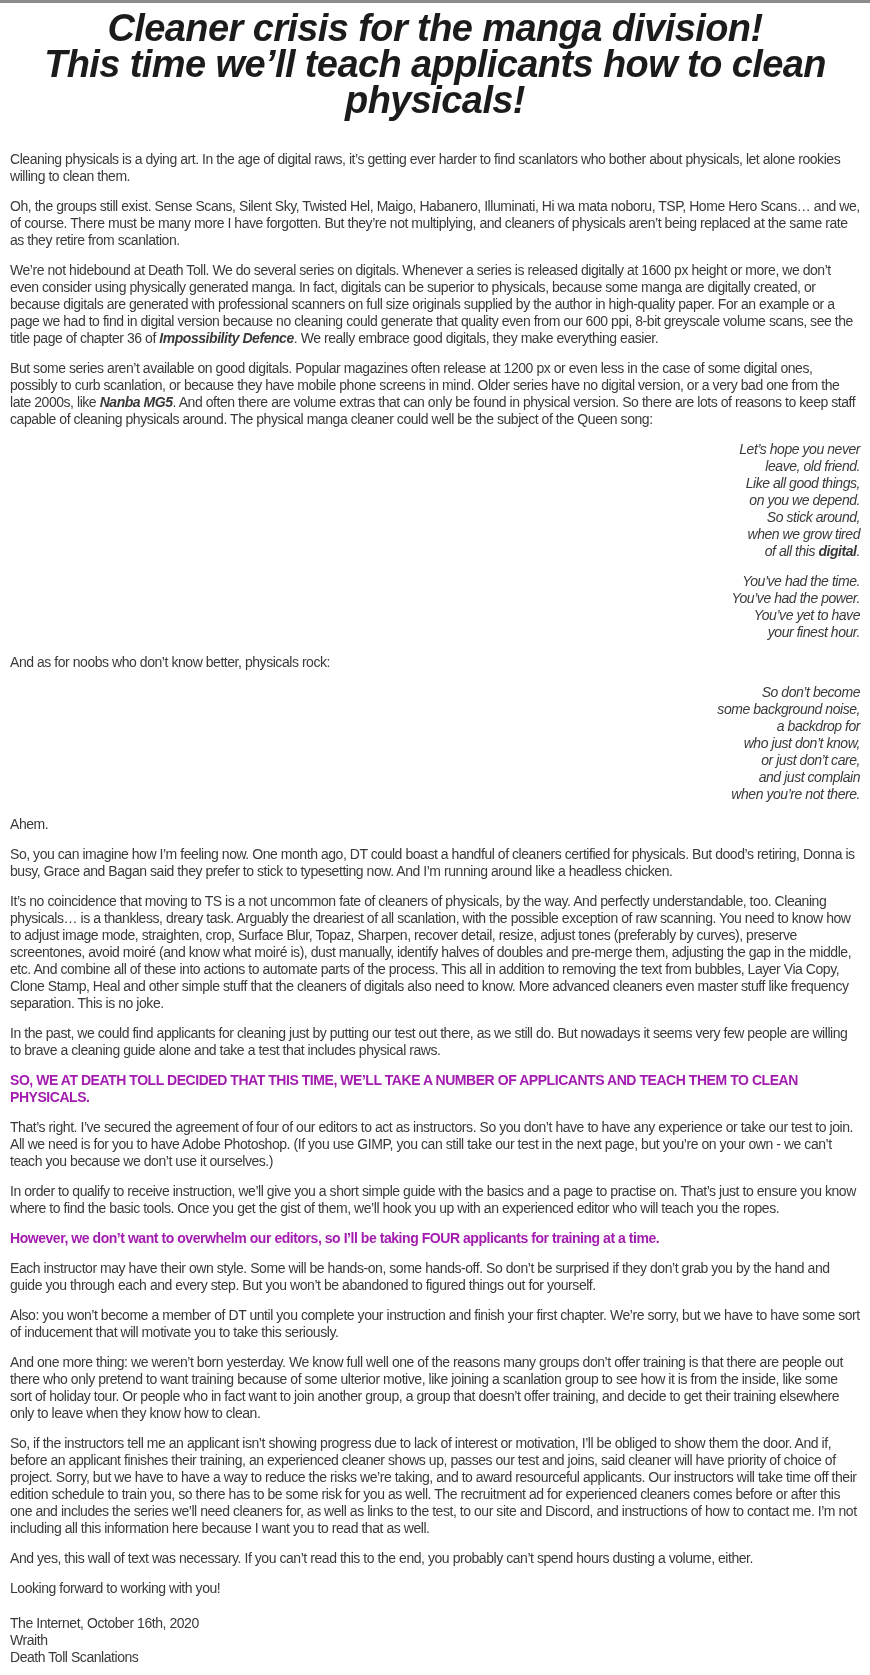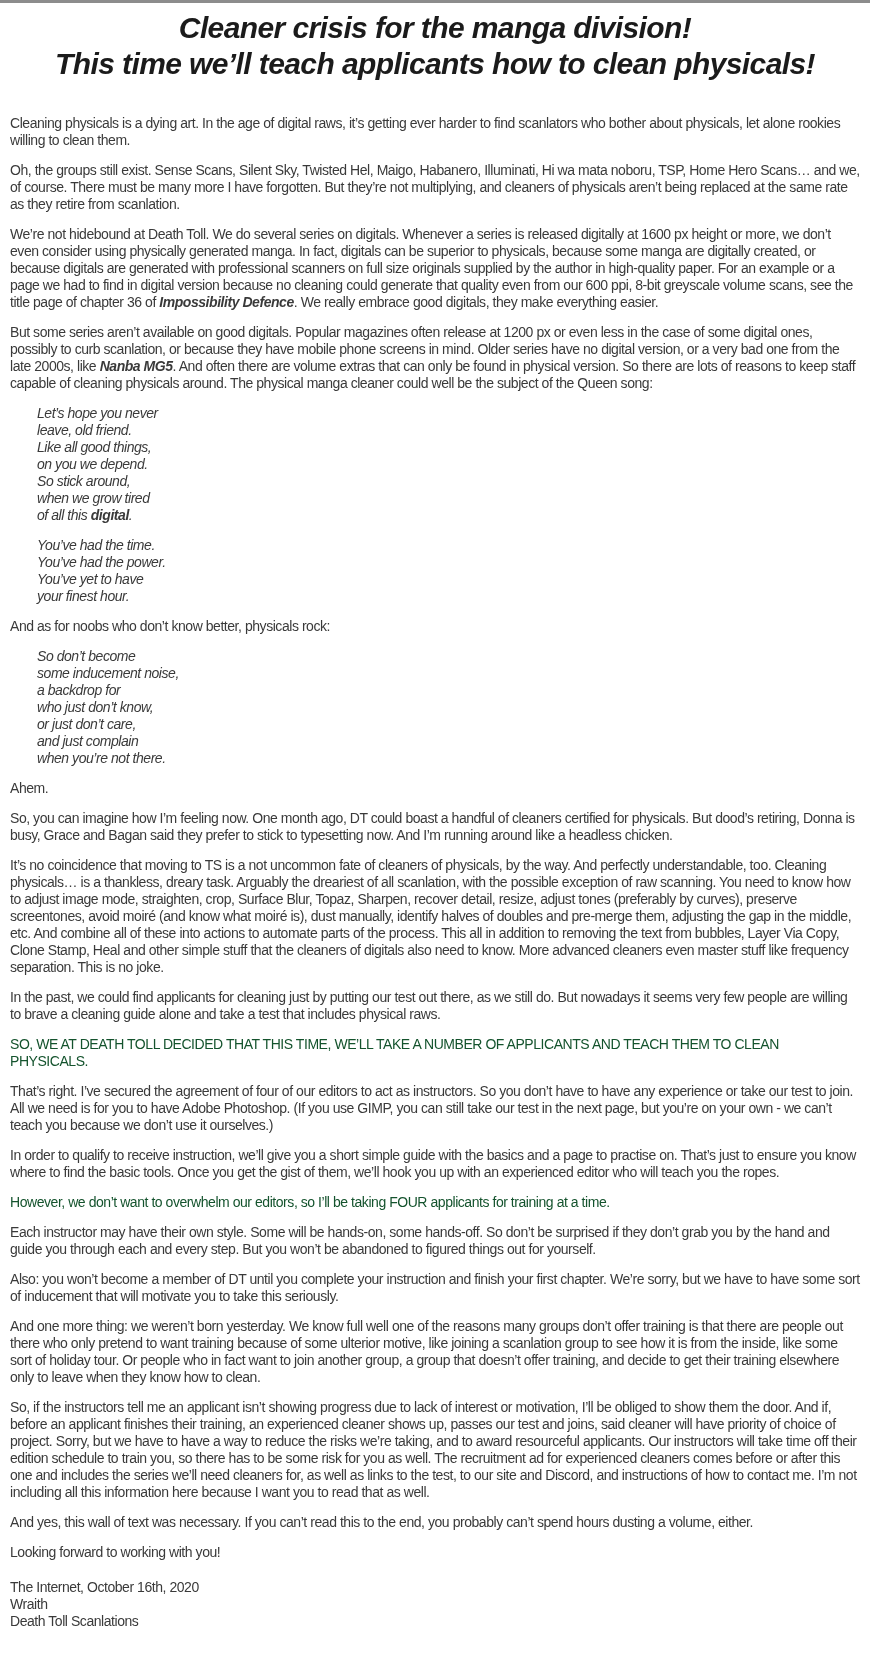--- a/index.html
+++ b/index.html
@@ -20,40 +20,40 @@
     background: #8c8c8c;
   }
   .page {
     padding: 0 10px 14px 10px;
   }
   .title {
     margin: 7px 0 0 0;
     text-align: center;
     font-weight: bold;
     font-style: italic;
-    font-size: 30px;
+    font-size: 38px;
     line-height: 36px;
     letter-spacing: -0.6px;
     color: #1b1b1b;
   }
   .doc {
     padding-top: 20px;
   }
   .para {
     margin: 13px 0;
   }
   .para.bold {
-    font-weight: normal;
-    color: #14532d;
+    font-weight: bold;
+    color: #a21caf;
   }
   .quote {
     margin: 13px 0 13px 27px;
     font-style: italic;
   }
-  .qline { min-height: 17px; }
+  .qline { min-height: 17px; text-align: right; }
   .seg-b { font-weight: bold; }
   .seg-i { font-style: italic; }
   .signature {
     margin-top: 18px;
   }
 </style>
 </head>
 <body style="color: rgb(58, 58, 58);">
 
 <div class="top-strip" style="background: rgb(140, 140, 140);"></div>
@@ -80,21 +80,21 @@
       </div>
       <div class="quote">
         <div class="qline"><span>You’ve had the time.</span></div>
         <div class="qline"><span>You’ve had the power.</span></div>
         <div class="qline"><span>You’ve yet to have</span></div>
         <div class="qline"><span>your finest hour.</span></div>
       </div>
       <p class="para"><span>And as for noobs who don’t know better, physicals rock:</span></p>
       <div class="quote">
         <div class="qline"><span>So don’t become</span></div>
-        <div class="qline"><span>some inducement noise,</span></div>
+        <div class="qline"><span>some background noise,</span></div>
         <div class="qline"><span>a backdrop for</span></div>
         <div class="qline"><span>who just don’t know,</span></div>
         <div class="qline"><span>or just don’t care,</span></div>
         <div class="qline"><span>and just complain</span></div>
         <div class="qline"><span>when you’re not there.</span></div>
       </div>
       <p class="para"><span>Ahem.</span></p>
       <p class="para"><span>So, you can imagine how I’m feeling now. One month ago, DT could boast a handful of cleaners certified for physicals. But dood’s retiring, Donna is busy, Grace and Bagan said they prefer to stick to typesetting now. And I’m running around like a headless chicken.</span></p>
       <p class="para"><span>It’s no coincidence that moving to TS is a not uncommon fate of cleaners of physicals, by the way. And perfectly understandable, too. Cleaning physicals… is a thankless, dreary task. Arguably the dreariest of all scanlation, with the possible exception of raw scanning. You need to know how to adjust image mode, straighten, crop, Surface Blur, Topaz, Sharpen, recover detail, resize, adjust tones (preferably by curves), preserve screentones, avoid moiré (and know what moiré is), dust manually, identify halves of doubles and pre-merge them, adjusting the gap in the middle, etc. And combine all of these into actions to automate parts of the process. This all in addition to removing the text from bubbles, Layer Via Copy, Clone Stamp, Heal and other simple stuff that the cleaners of digitals also need to know. More advanced cleaners even master stuff like frequency separation. This is no joke.</span></p>
       <p class="para"><span>In the past, we could find applicants for cleaning just by putting our test out there, as we still do. But nowadays it seems very few people are willing to brave a cleaning guide alone and take a test that includes physical raws.</span></p>

